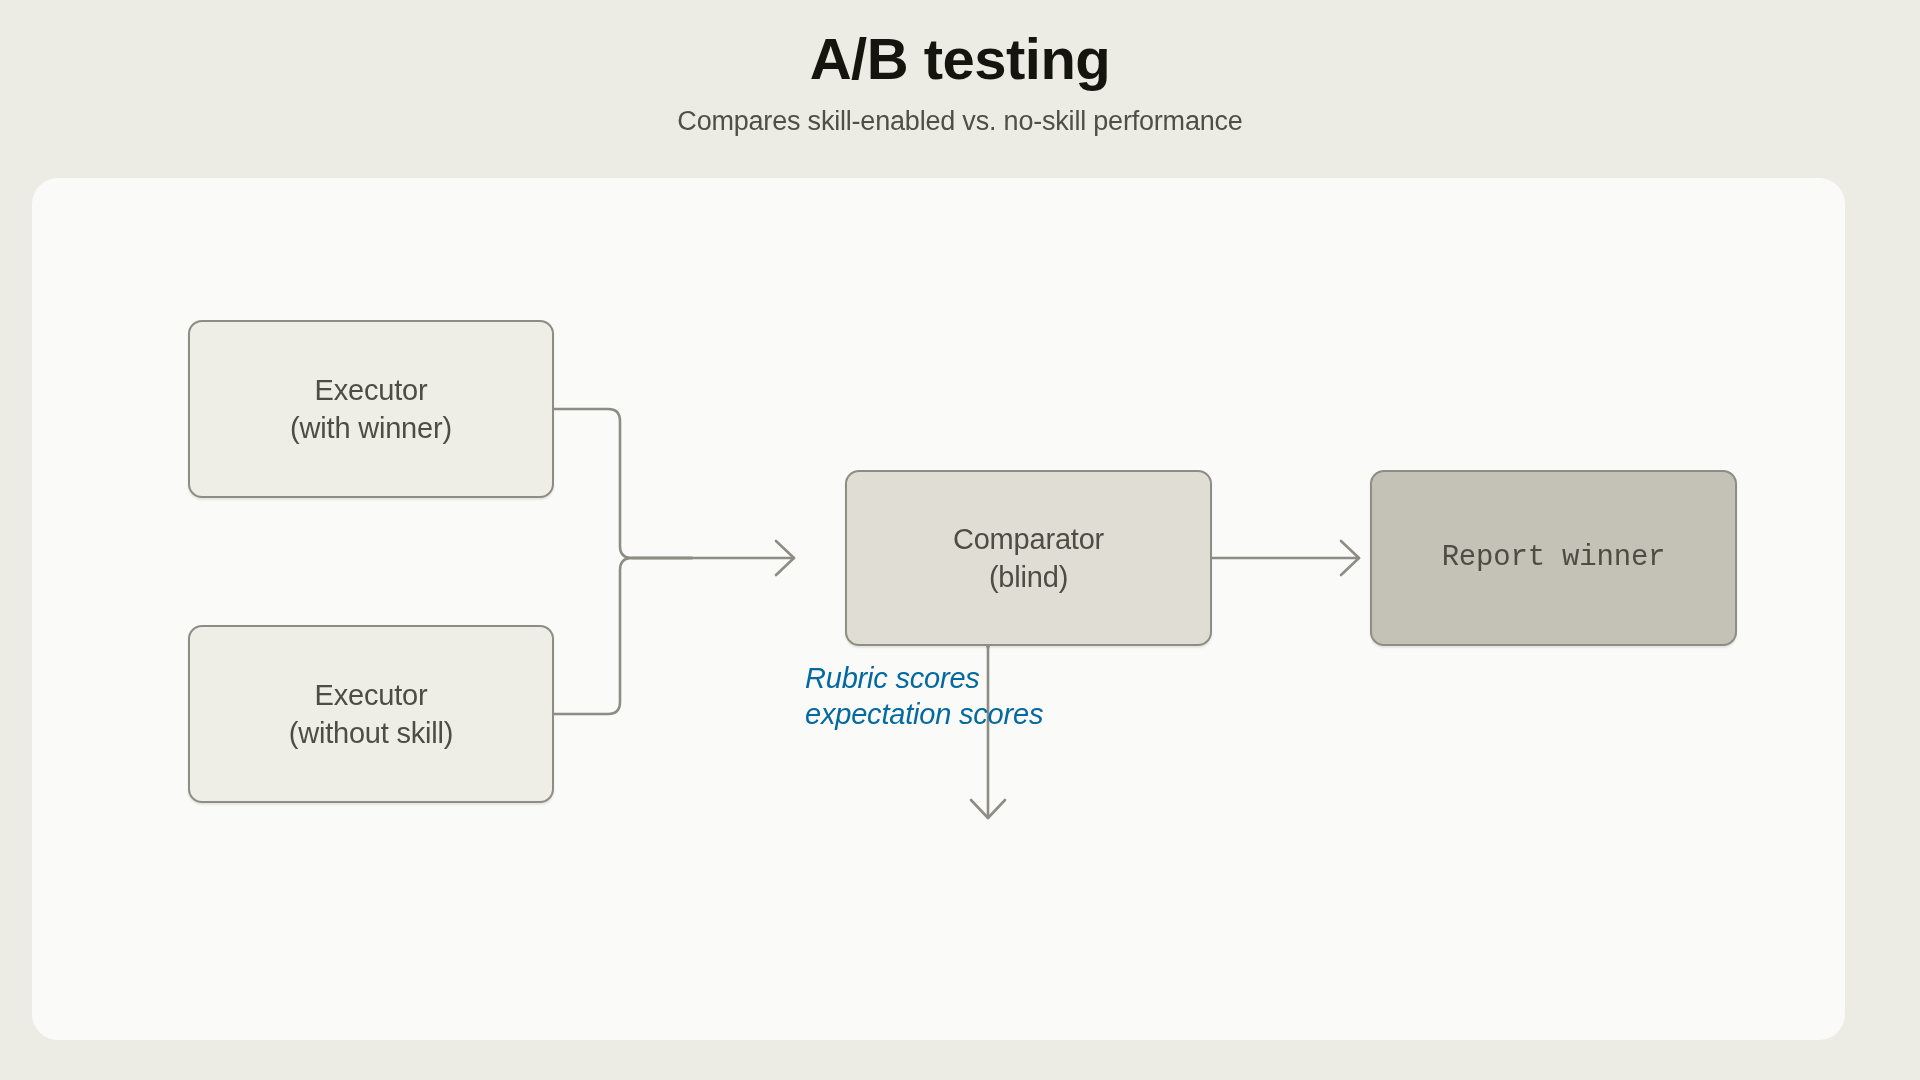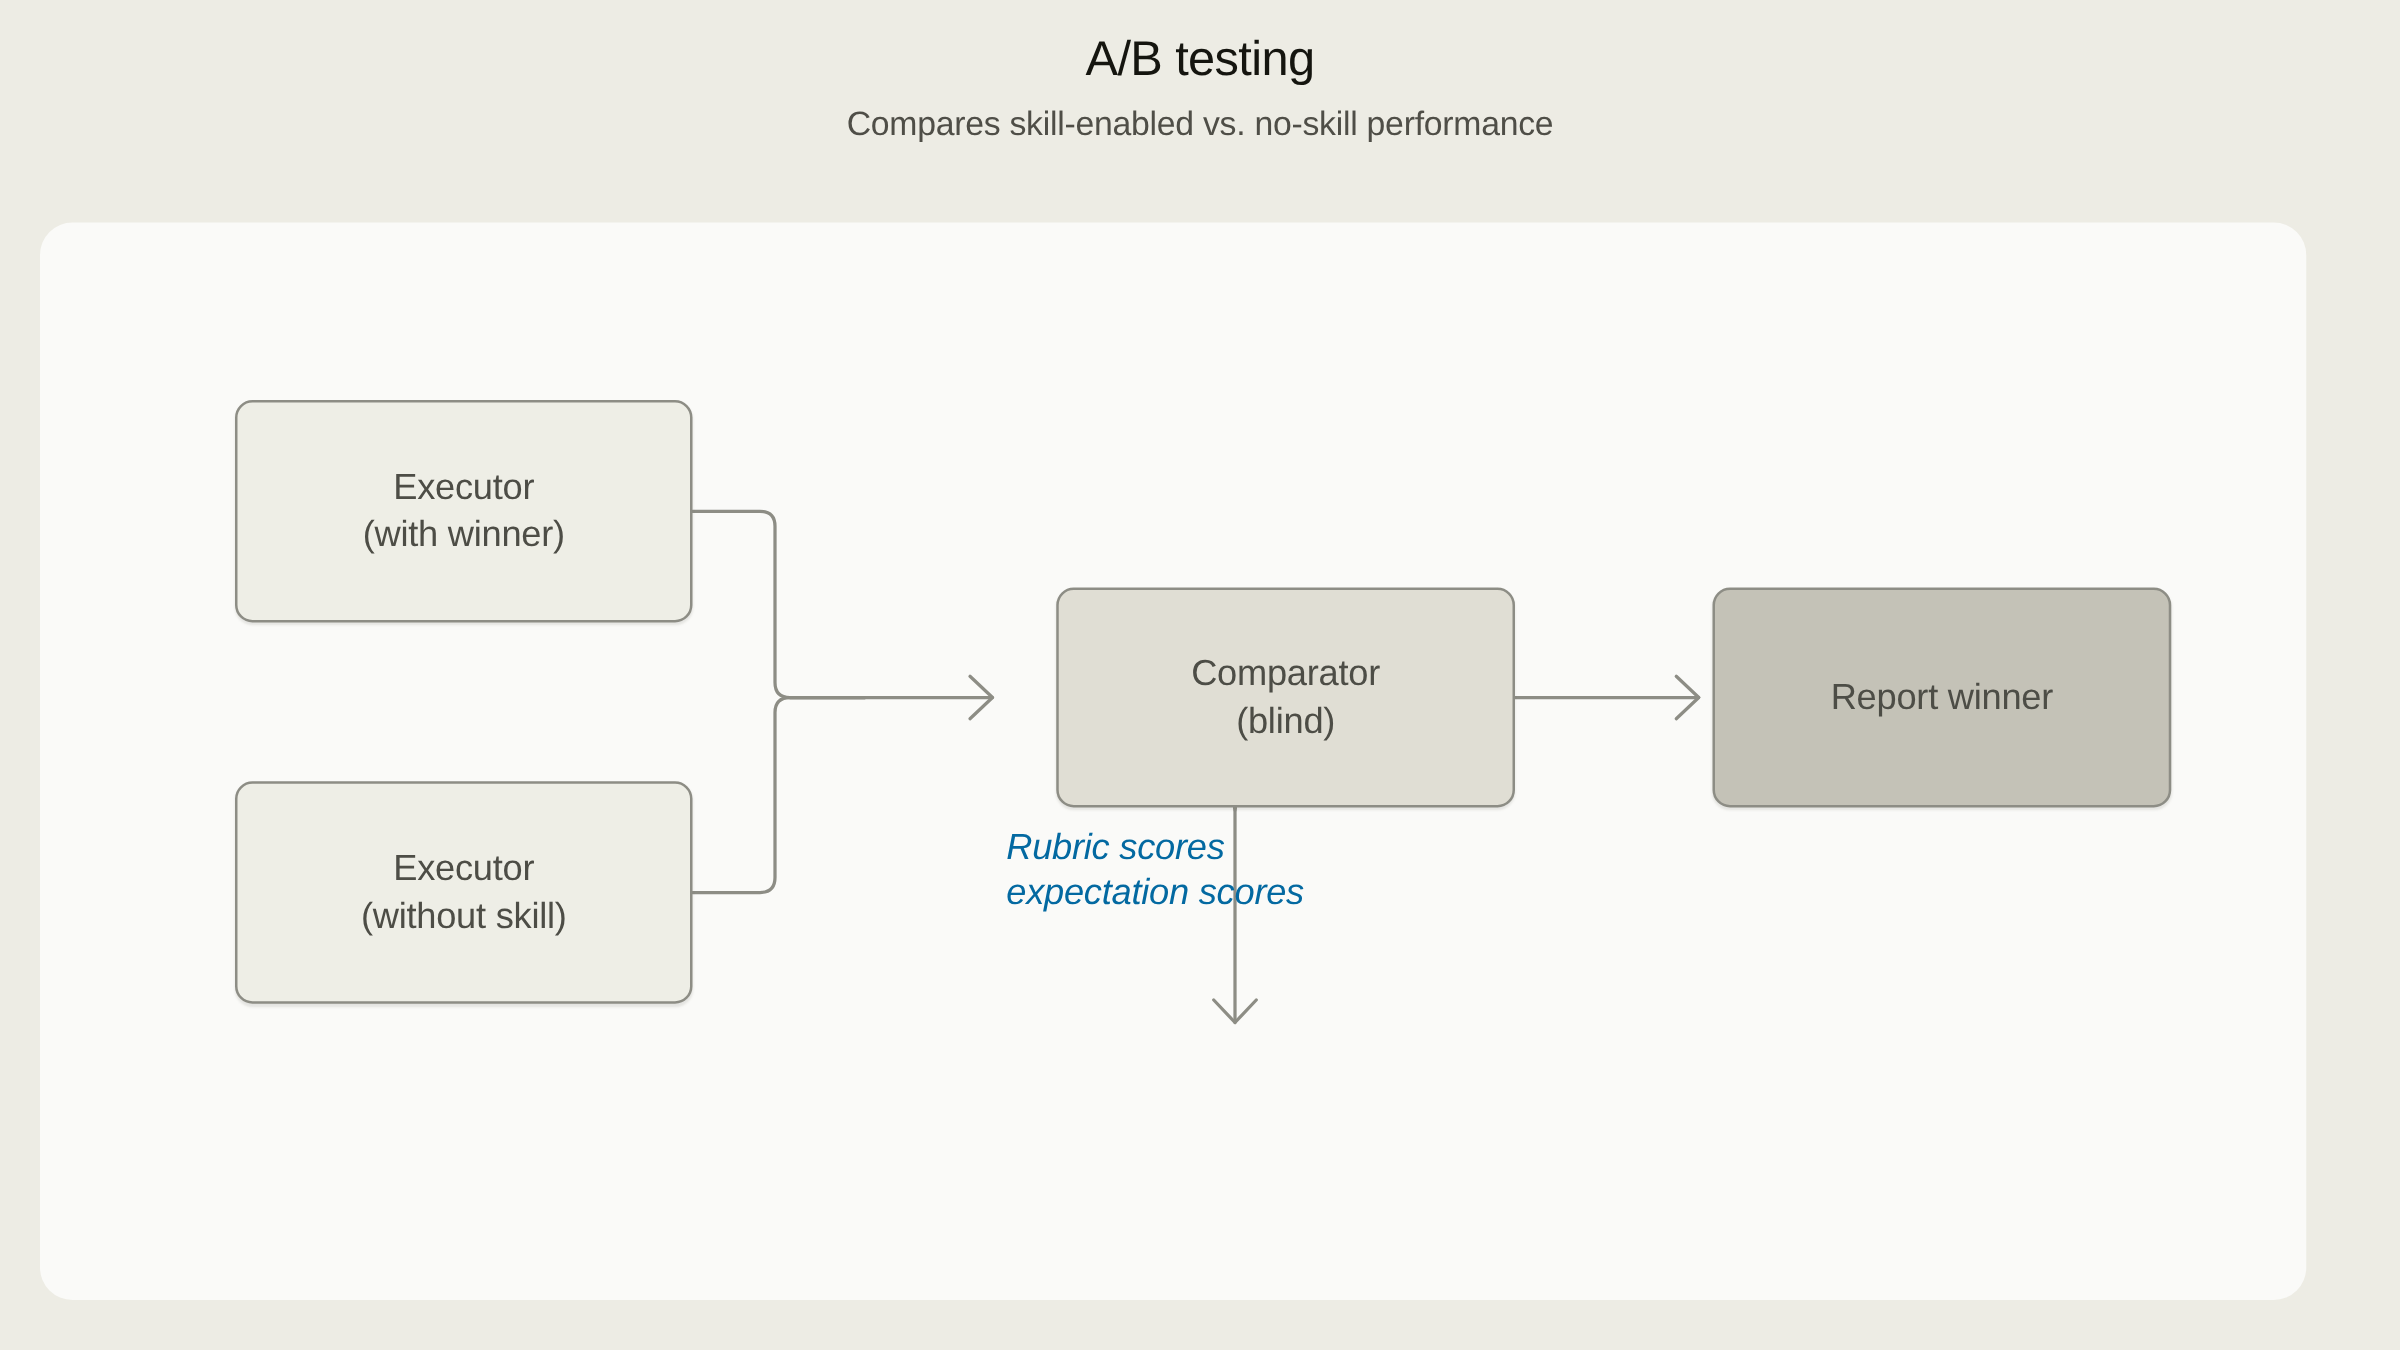--- a/index.html
+++ b/index.html
@@ -23,22 +23,22 @@
   .header {
     position: absolute;
     top: 0;
     left: 0;
     width: 1920px;
     text-align: center;
     padding-top: 26px;
     box-sizing: border-box;
   }
   .title {
-    font-size: 39px;
-    font-weight: 400;
+    font-size: 58px;
+    font-weight: 700;
     color: #15150f;
     letter-spacing: -0.5px;
     line-height: 1.15;
     margin: 0;
   }
   .subtitle {
     font-size: 27px;
     font-weight: 400;
     color: #4f4e47;
     letter-spacing: -0.2px;
@@ -111,20 +111,21 @@
   .node-comparator {
     left: 773px;  top: 292px;
     width: 367px; height: 176px;
     background: #e0ded4;
     margin-left: 40px;
   }
   .node-report {
     left: 1338px; top: 292px;
     width: 367px; height: 176px;
     background: #c4c2b7;
+    font-family: Liberation Mono, monospace;
   }
 
   
   .caption {
     position: absolute;
     left: 773px;
     top: 482px;
     width: 367px;
     text-align: left;
     color: #0369a1;

